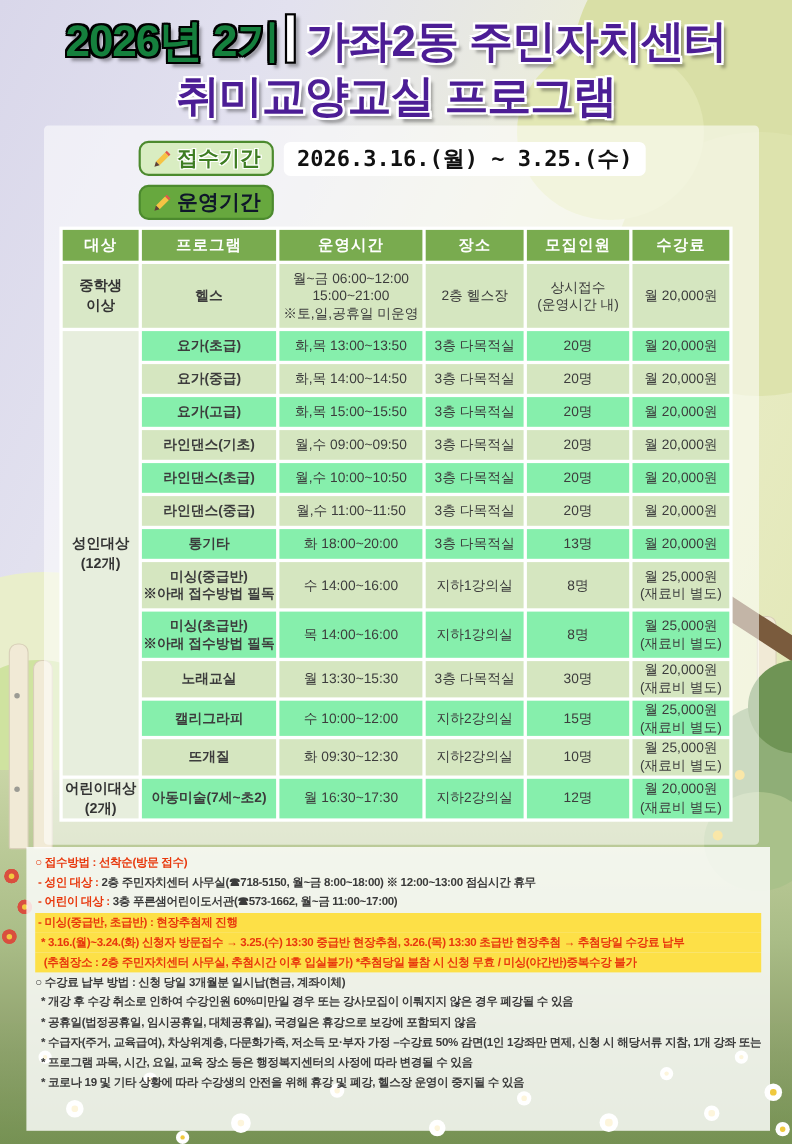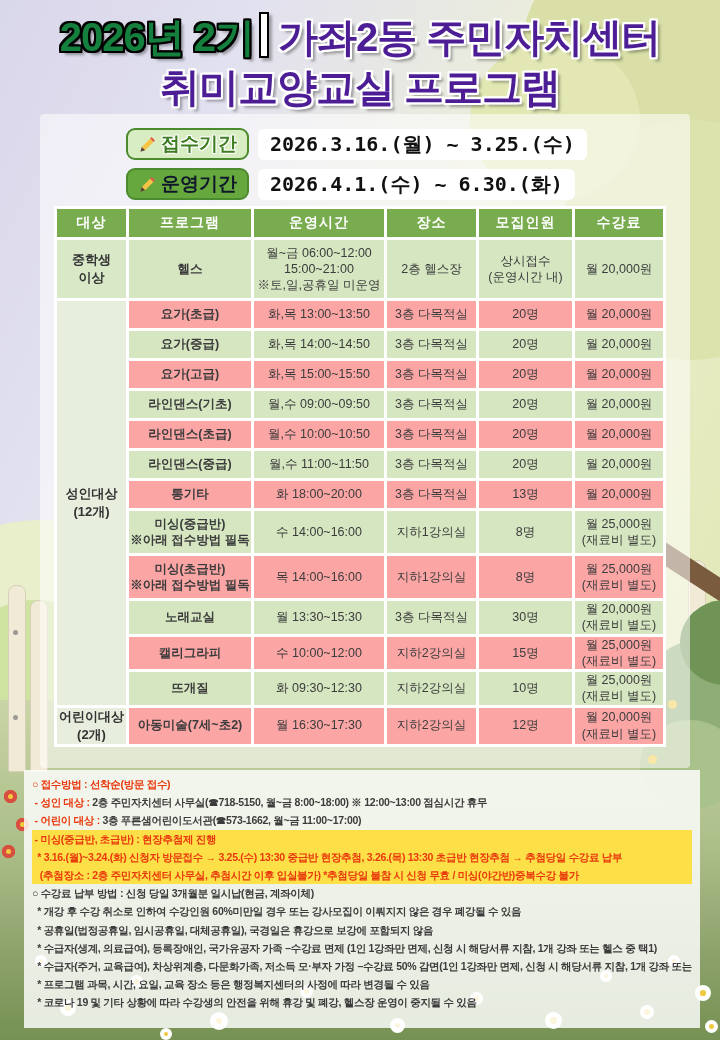--- a/index.html
+++ b/index.html
@@ -59,21 +59,21 @@
   .period-value{background:#fff;border-radius:6px;padding:2px 12px;
     font-family:"DejaVu Sans Mono",monospace;font-weight:bold;font-size:20px;color:#111;
     white-space:nowrap;}
   
   table.program-table{position:absolute;left:54px;top:206px;width:612px;
     border-collapse:separate;border-spacing:3px;background:#fff;table-layout:fixed;}
   .program-table td,.program-table th{text-align:center;vertical-align:middle;
     white-space:pre-line;padding:0 1px;overflow:hidden;}
   .th{background:#79ab4f;color:#fff;font-size:14px;font-weight:bold;letter-spacing:1px;height:28px;}
   .shade-m{background:#d5e6c0;}
-  .shade-p{background:#fca5a5;margin-left:36px;}
+  .shade-p{background:#86efac;margin-left:36px;}
   .target-cell{font-weight:bold;font-size:13px;color:#333;}
   .tgt-m{background:#d9e8c7;}
   .tgt-p{background:#e7eedd;}
   .cell{font-size:12.5px;color:#3c3c3c;line-height:1.3;}
   .cell-program{font-weight:bold;}
   .rh-58{height:58px;} .rh-42{height:42px;} .rh-38{height:22px;} .rh-27{height:27px;}
   
   .notes-panel{font-weight:bold;font-size:10.5px;line-height:18.2px;letter-spacing:-0.3px;}
   .note{white-space:pre;overflow:hidden;}
   .note.hl{background:#fde047;}
@@ -147,21 +147,20 @@
   </div>
   <div class="period-row" style="top:168px;">
     <div class="badge badge-dark">
       <svg width="19" height="19" viewBox="0 0 24 24">
         <path d="M17.2 2.6l4.2 4.2-2 2-4.2-4.2z" fill="#e2574c"></path>
         <path d="M4.8 15L15.2 4.6l4.2 4.2L9 19.2z" fill="#f6c344"></path>
         <path d="M4.8 15l4.2 4.2L3 21z" fill="#5d4037"></path>
       </svg>
       <span>운영기간</span>
     </div>
-    <div class="period-value">2026.4.1.(수) ~ 6.30.(화)</div>
   </div>
 
   <table class="program-table">
     <colgroup>
       <col style="width:69px">
         <col style="width:122px">
         <col style="width:130px">
       <col style="width:89px">
         <col style="width:93px">
         <col style="width:88px">
@@ -298,19 +297,18 @@
   <div class="notes-panel" id="notes">
       <div class="note"><span class="run-red">○ 접수방법 : 선착순(방문 접수)</span></div>
       <div class="note"><span class="run-red"> - 성인 대상 : </span><span class="run-dark">2층 주민자치센터 사무실(☎718-5150, 월~금 8:00~18:00) ※ 12:00~13:00 점심시간 휴무</span></div>
       <div class="note"><span class="run-red"> - 어린이 대상 : </span><span class="run-dark">3층 푸른샘어린이도서관(☎573-1662, 월~금 11:00~17:00)</span></div>
       <div class="note hl"><span class="run-red"> - 미싱(중급반, 초급반) : 현장추첨제 진행</span></div>
       <div class="note hl"><span class="run-red">  * 3.16.(월)~3.24.(화) 신청자 방문접수 → 3.25.(수) 13:30 중급반 현장추첨, 3.26.(목) 13:30 초급반 현장추첨 → 추첨당일 수강료 납부</span></div>
       <div class="note hl"><span class="run-red">   (추첨장소 : 2층 주민자치센터 사무실, 추첨시간 이후 입실불가) *추첨당일 불참 시 신청 무효 / 미싱(야간반)중복수강 불가</span></div>
       <div class="note"><span class="run-dark">○ 수강료 납부 방법 : 신청 당일 3개월분 일시납(현금, 계좌이체)</span></div>
       <div class="note"><span class="run-dark">  * 개강 후 수강 취소로 인하여 수강인원 60%미만일 경우 또는 강사모집이 이뤄지지 않은 경우 폐강될 수 있음</span></div>
       <div class="note"><span class="run-dark">  * 공휴일(법정공휴일, 임시공휴일, 대체공휴일), 국경일은 휴강으로 보강에 포함되지 않음</span></div>
-      <div class="note"><span class="run-dark">  * 수급자(생계, 의료급여), 등록장애인, 국가유공자 가족 –수강료 면제 (1인 1강좌만 면제, 신청 시 해당서류 지참, 1개 강좌 또는 헬스 중 택1)</span></div>
       <div class="note"><span class="run-dark">  * 수급자(주거, 교육급여), 차상위계층, 다문화가족, 저소득 모·부자 가정 –수강료 50% 감면(1인 1강좌만 면제, 신청 시 해당서류 지참, 1개 강좌 또는 헬스 중 택1)</span></div>
       <div class="note"><span class="run-dark">  * 프로그램 과목, 시간, 요일, 교육 장소 등은 행정복지센터의 사정에 따라 변경될 수 있음</span></div>
       <div class="note"><span class="run-dark">  * 코로나 19 및 기타 상황에 따라 수강생의 안전을 위해 휴강 및 폐강, 헬스장 운영이 중지될 수 있음</span></div>
     </div>
 
 </div>
 
 </body></html>

